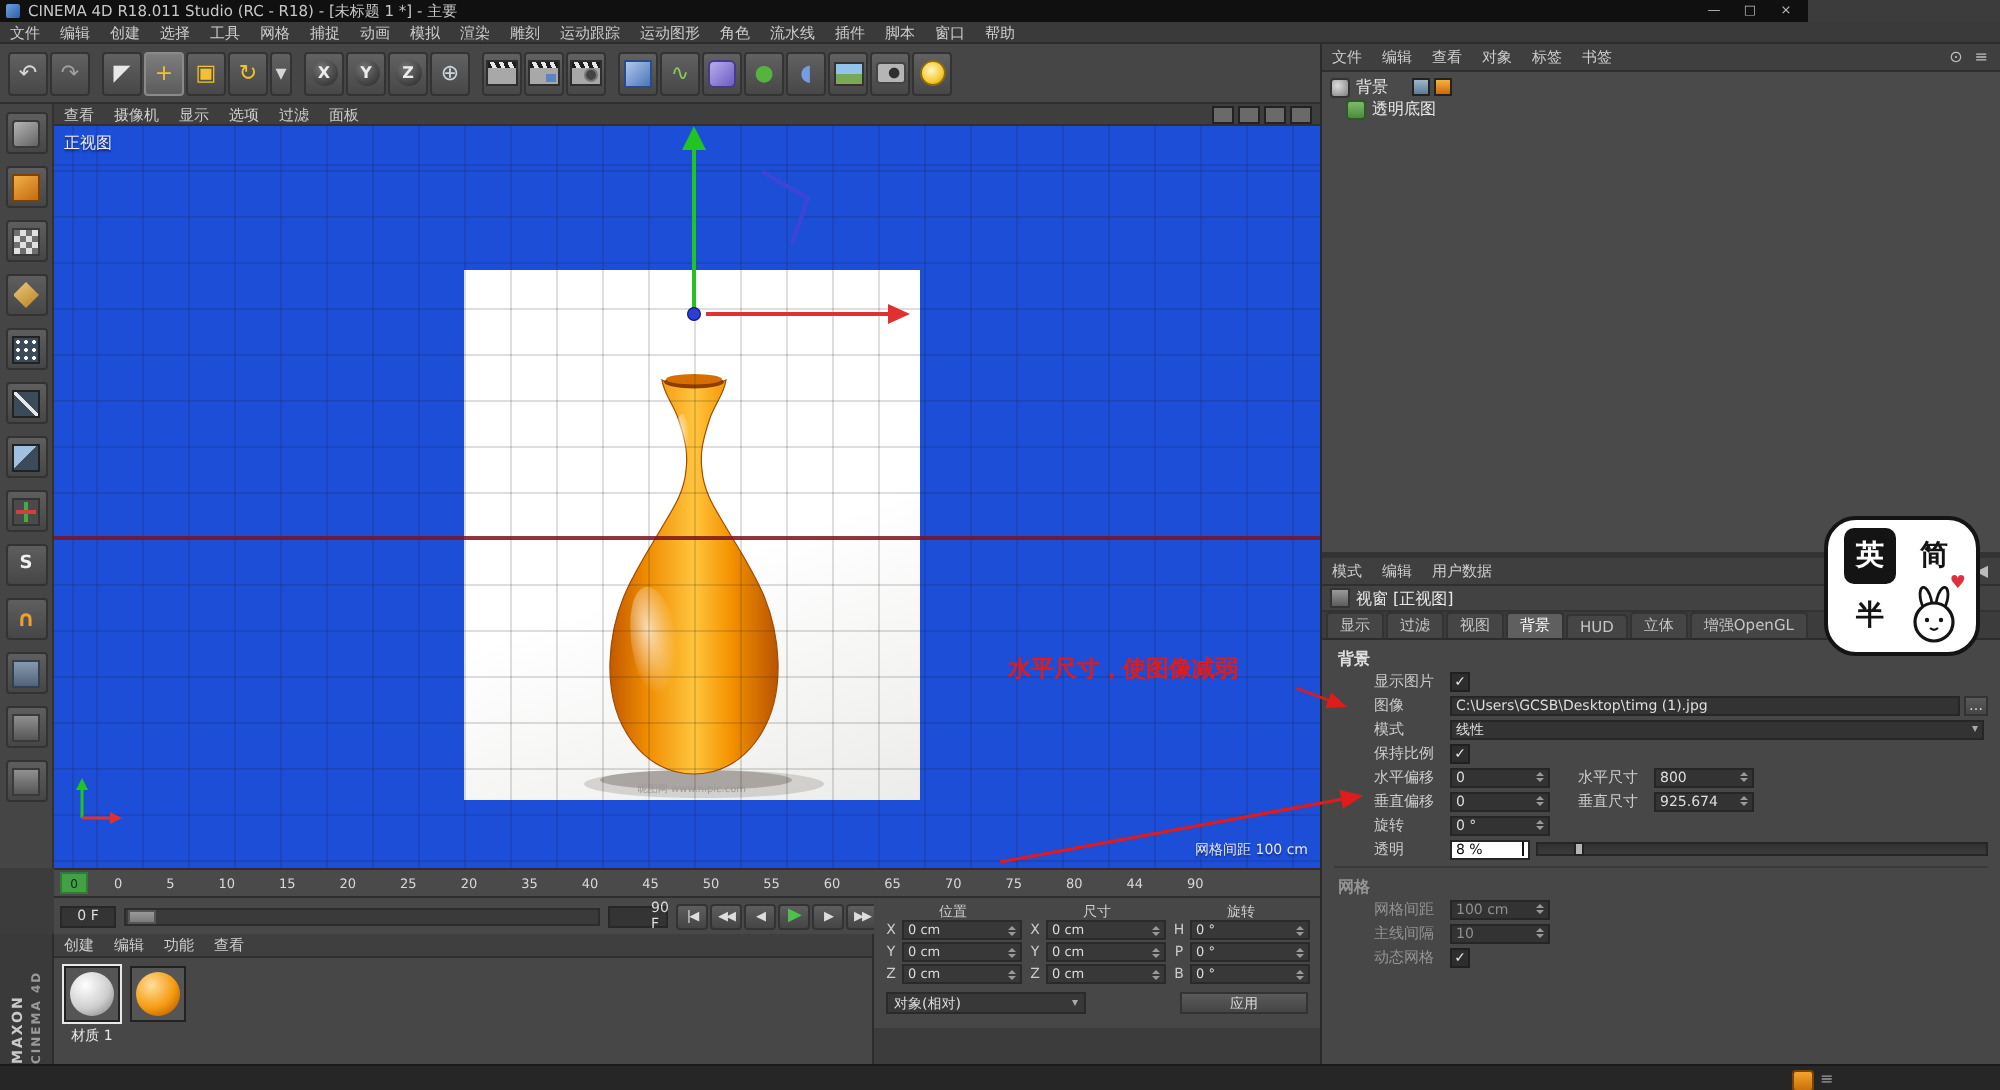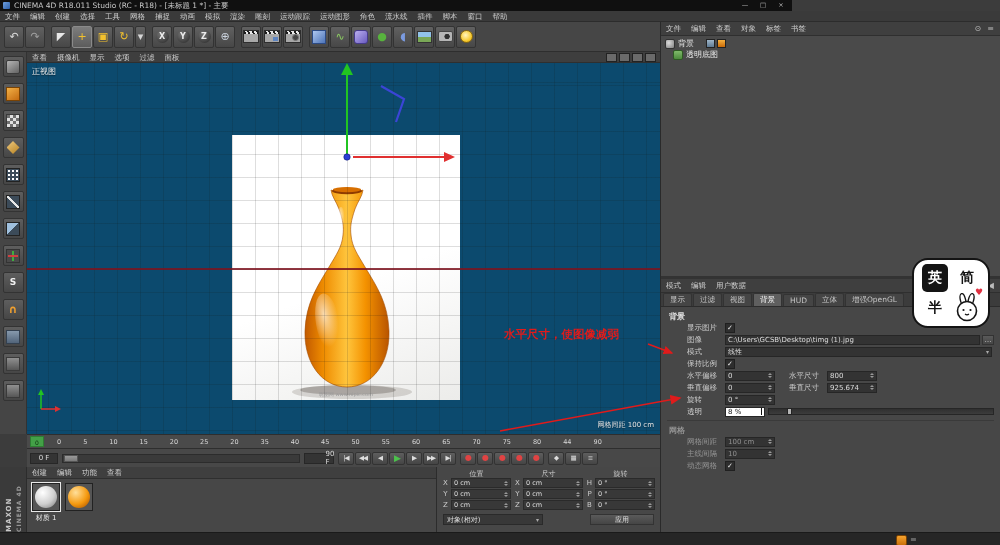--- a/index.html
+++ b/index.html
@@ -1,21 +1,21 @@
 <!DOCTYPE html>
 <html><head>
 <meta charset="utf-8">
 <style>
   html,body{margin:0;padding:0;background:#555;}
   #app{position:relative;width:1000px;height:545px;background:#3c3c3c;overflow:hidden;
        font-family:"DejaVu Sans","Liberation Sans",sans-serif;font-size:8px;color:#ccc;
        -webkit-font-smoothing:antialiased;}
 
   
-  .titlebar{position:absolute;left:0;top:0;width:792px;height:11px;background:#101010;
+  .titlebar{position:absolute;left:0;top:0;width:904px;height:11px;background:#101010;
             display:flex;align-items:center;padding:0 3px;box-sizing:border-box;}
   .app-icon{width:7px;height:7px;background:linear-gradient(135deg,#6fa0e0,#2d5fa8);border-radius:1px;margin-right:4px;}
   .title-text{font-size:7.5px;color:#c8c8c8;white-space:nowrap;}
   .win-controls{margin-left:auto;display:flex;gap:2px;}
   .wbtn{width:16px;height:9px;font-size:6.5px;color:#bbb;text-align:center;line-height:9px;}
 
   
   .menubar{position:absolute;left:0;top:11px;width:1000px;height:11px;background:#3a3a3a;
            border-bottom:1px solid #2c2c2c;display:flex;align-items:center;box-sizing:border-box;}
   .menu-item{padding:0 5px;font-size:7.5px;color:#cdcdcd;line-height:11px;white-space:nowrap;}
@@ -71,21 +71,21 @@
   .v-lockwp .glyph{display:block;width:12px;height:12px;background:linear-gradient(#8699ad,#51647a);border:1px solid #33404f;}
   .v-misc .glyph{display:block;width:12px;height:12px;background:linear-gradient(#909090,#565656);border:1px solid #3a3a3a;}
 
   
   .viewport{position:absolute;left:27px;top:52px;width:633px;height:382px;}
   .vp-menu{position:absolute;left:0;top:0;width:100%;height:11px;background:#3e3e3e;border-bottom:1px solid #2f2f2f;
            display:flex;align-items:center;box-sizing:border-box;}
   .vp-menu-items{display:flex;}
   .vp-layout-icons{margin-left:auto;display:flex;gap:2px;padding-right:4px;}
   .vp-ic{width:9px;height:7px;background:#6a6a6a;border:1px solid #222;}
-  .vp-canvas{position:absolute;left:0;top:11px;width:633px;height:371px;background:#0c4a6e;overflow:hidden;}
+  .vp-canvas{position:absolute;left:0;top:11px;width:633px;height:371px;background:#1d4ed8;overflow:hidden;}
   .image-plane{position:absolute;left:205px;top:72px;width:228px;height:265px;
                background:linear-gradient(160deg,#ffffff 55%,#ececea 100%);z-index:1;}
   .grid-overlay{position:absolute;inset:0;z-index:2;pointer-events:none;
       background-image:repeating-linear-gradient(to right,rgba(20,20,20,0.14) 0 1px,transparent 1px 23px),
                        repeating-linear-gradient(to bottom,rgba(20,20,20,0.14) 0 1px,transparent 1px 23px);
       background-position:21px 0,0 22px;}
   .world-x-line{position:absolute;left:0;top:205px;width:100%;height:2px;background:#7c1420;opacity:.85;z-index:3;}
   .gizmo{position:absolute;left:0;top:0;z-index:4;pointer-events:none;}
   .vp-label{position:absolute;left:5px;top:3px;z-index:5;font-size:8px;color:#ececec;text-shadow:0 1px 1px rgba(0,0,0,.5);}
   .vp-grid-info{position:absolute;right:6px;bottom:4px;z-index:5;font-size:7px;color:#e6e6e6;text-shadow:0 1px 1px rgba(0,0,0,.4);}
@@ -124,21 +124,21 @@
   .mat-body{display:flex;gap:3px;padding:4px;}
   .mat-item{width:30px;display:flex;flex-direction:column;align-items:center;}
   .mat-thumb{width:26px;height:26px;border:1px solid #222;background:#555;display:flex;align-items:center;justify-content:center;}
   .mat-item.selected .mat-thumb{outline:1px solid #e8e8e8;}
   .sphere{width:22px;height:22px;border-radius:50%;}
   .v-matwhite .sphere{background:radial-gradient(circle at 35% 30%,#ffffff,#cfcfcf 55%,#8a8a8a 90%);}
   .v-matorange .sphere{background:radial-gradient(circle at 35% 30%,#ffdf9a,#f59a10 55%,#b35a00 90%);}
   .mat-label{font-size:7px;color:#e8e8e8;margin-top:2px;white-space:nowrap;}
 
   
-  .coords{position:absolute;left:437px;top:467px;width:223px;height:65px;background:#474747;box-sizing:border-box;padding-top:2px;}
+  .coords{position:absolute;left:437px;top:449px;width:223px;height:65px;background:#474747;box-sizing:border-box;padding-top:2px;}
   .cgrid{display:grid;grid-template-columns:1fr 1fr 1fr;column-gap:3px;padding:0 5px;}
   .ctitle{font-size:7px;color:#ccc;text-align:center;height:9px;}
   .crow{display:flex;align-items:center;gap:2px;margin-bottom:1px;}
   .caxis{flex:0 0 7px;font-size:7px;color:#ccc;text-align:center;}
   .cfield{flex:1;height:10px;background:#383838;border:1px solid #2a2a2a;color:#ddd;font-size:6.5px;
           display:flex;align-items:center;justify-content:space-between;padding:0 2px;box-sizing:border-box;}
   .cbottom{display:flex;padding:2px 6px;margin-top:1px;}
   .cmode{flex:0 0 100px;height:11px;background:#383838;border:1px solid #2a2a2a;color:#ddd;font-size:7px;
          display:flex;align-items:center;justify-content:space-between;padding:0 3px;box-sizing:border-box;}
   .capply{margin-left:auto;flex:0 0 64px;height:11px;background:linear-gradient(#5a5a5a,#454545);border:1px solid #333;
@@ -708,20 +708,24 @@
       <span style="display:flex">
 
       <span class="menu-item">模式</span>
           <span class="menu-item">编辑</span>
           <span class="menu-item">用户数据</span>
         </span>
       <span class="om-right">
           <span class="mini-ic">◀</span>
         </span>
     </div>
+    <div class="am-title">
+      <span class="am-icon"></span>
+      <span class="am-title-text">视窗 [正视图]</span>
+    </div>
     <div class="am-tabs">
 
     <span class="tab">显示</span>
         <span class="tab">过滤</span>
         <span class="tab">视图</span>
         <span class="tab active">背景</span>
         <span class="tab">HUD</span>
         <span class="tab">立体</span>
         <span class="tab">增强OpenGL</span>
       </div>

